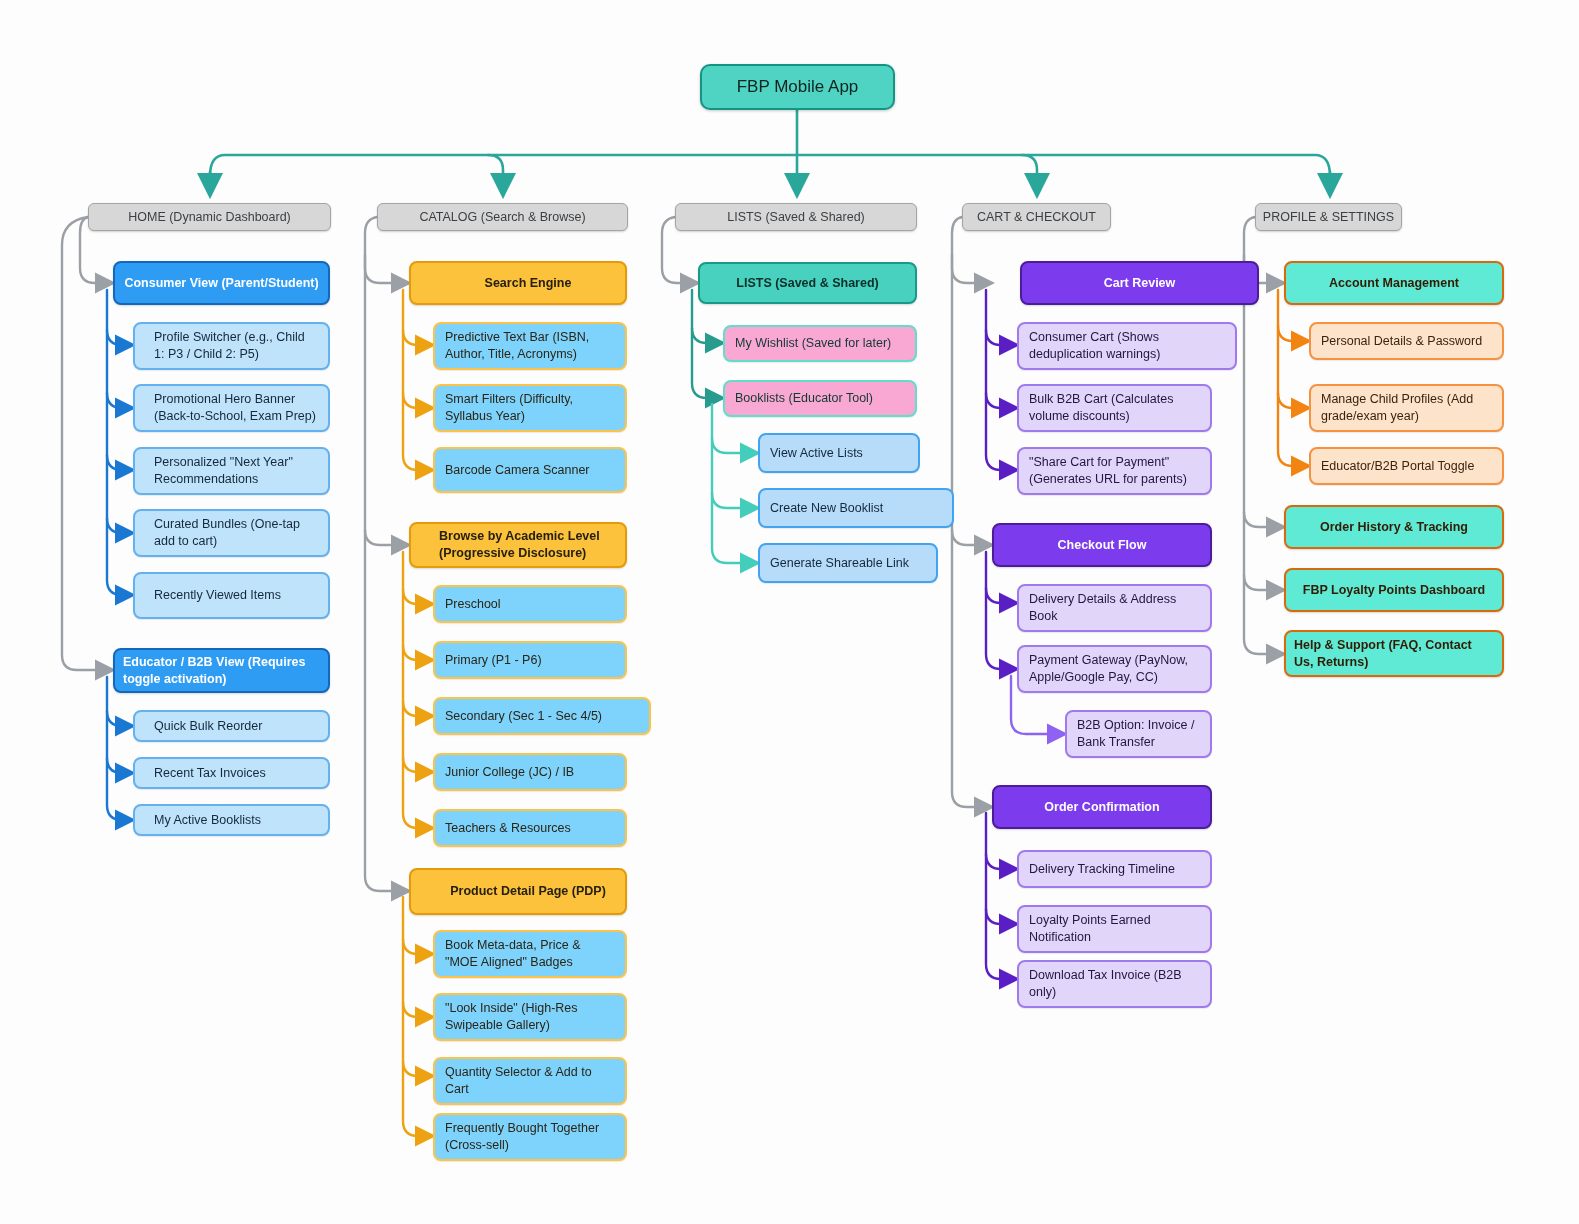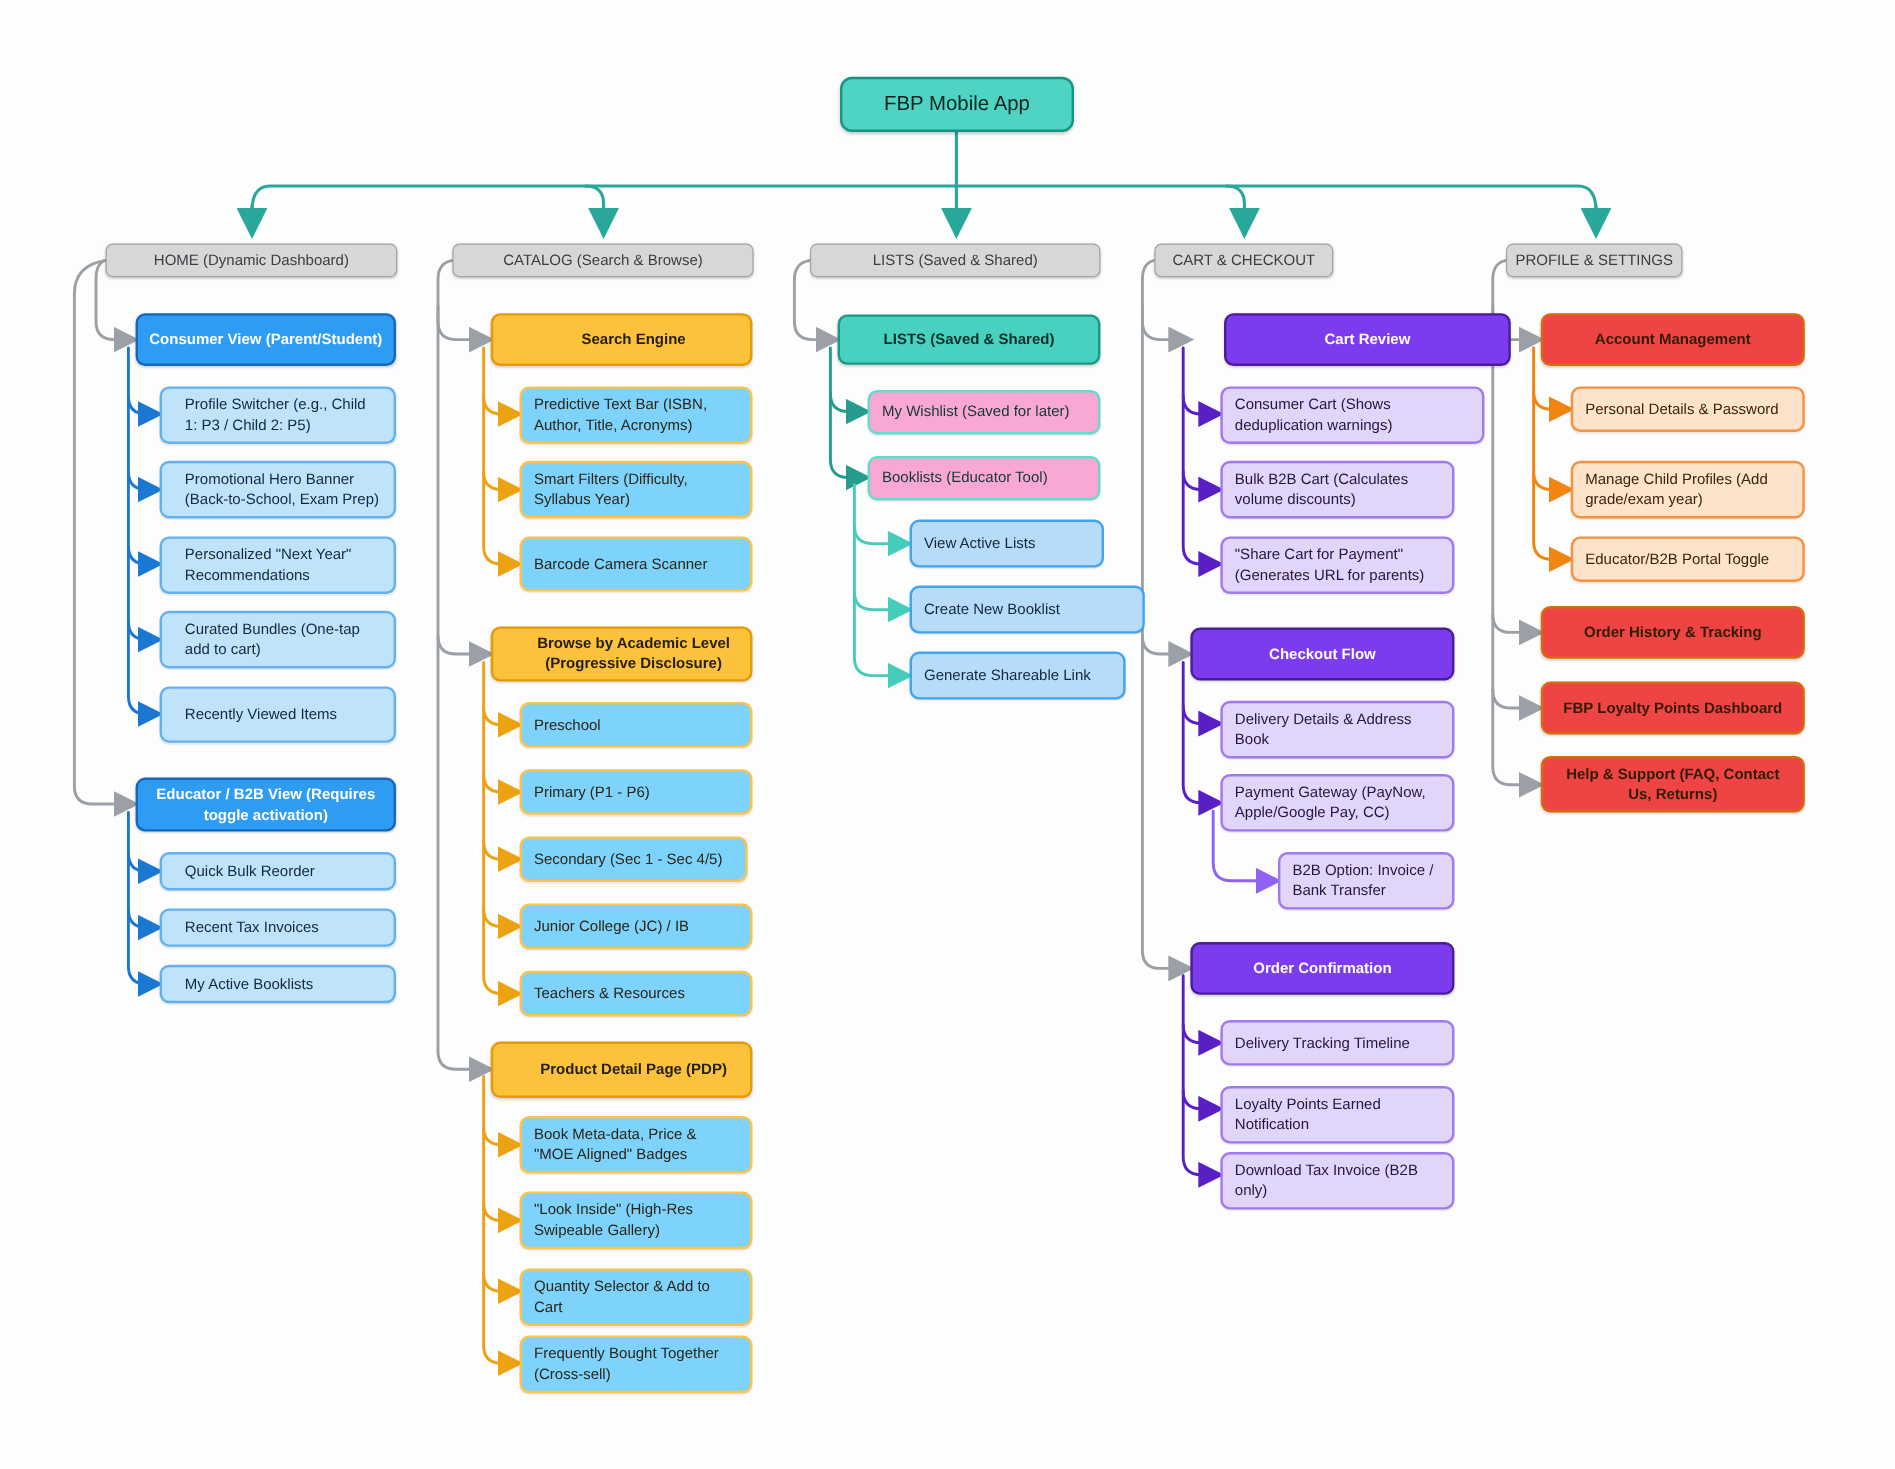--- a/index.html
+++ b/index.html
@@ -16,34 +16,34 @@
     background:#4fd4c4;border:2px solid #149584;border-radius:10px;
     font-size:17px;color:#10231f;justify-content:center;text-align:center;
     box-shadow:0 1px 3px rgba(0,0,0,.22);
   }
   .hdr{
     border-radius:6px;background:#d7d7d7;border:1.5px solid #a4a4a4;color:#3b3f43;
     justify-content:center;text-align:center;font-size:12.5px;
     box-shadow:0 1px 2px rgba(0,0,0,.18);
   }
   .bold{
-    justify-content:center;text-align:center;font-weight:bold;padding:3px 8px;
+    justify-content:center;font-weight:bold;padding:3px 8px;
     box-shadow:0 1px 2px rgba(0,0,0,.15);
   }
   .leaf{padding:5px 10px;text-align:left;box-shadow:0 1px 1px rgba(0,0,0,.08);}
   .b-blue{background:#2f9cf4;border:2px solid #1467bd;color:#ffffff;}
   .l-blue{background:#bfe3fb;border:2px solid #64b1f0;color:#15293c;padding-left:19px;}
   .b-amber{background:#fcc23c;border:2px solid #e49b07;color:#27200f;padding-left:28px;}
   .l-amber{background:#7dd3fc;border:2px solid #fbc34a;color:#2b2517;}
   .b-teal{background:#48d1bf;border:2px solid #189a86;color:#0c2f2a;}
   .l-mint{background:#f9a8d4;border:2px solid #62ddca;color:#123832;}
   .l-nblue{background:#b6dcfa;border:2px solid #42a4f0;color:#14283c;}
   .b-purple{background:#7c3bed;border:2px solid #4b1d99;color:#ffffff;}
   .l-purple{background:#e1d5f9;border:2px solid #a179ef;color:#241640;}
-  .b-orange{background:#ef4444;border:2px solid #d96a0b;color:#331c05;}
+  .b-orange{background:#5eead4;border:2px solid #d96a0b;color:#331c05;}
   .l-orange{background:#fde3c9;border:2px solid #f69140;color:#3a2410;}
 </style>
 </head>
 <body>
 
 <div class="canvas">
 
   <svg class="edges" viewBox="0 0 1579 1224">
     <defs>
       <marker id="ar-teal" markerWidth="10" markerHeight="10" refX="6.5" refY="5" orient="auto">
@@ -173,21 +173,21 @@
   <div class="node leaf l-blue" style="left:133px;top:804px;width:197px;min-height:32px;">My Active Booklists</div>
 
   <div class="node hdr" style="left:377px;top:203px;width:251px;min-height:28px;">CATALOG (Search &amp; Browse)</div>
   <div class="node bold b-amber" style="left:409px;top:261px;width:218px;min-height:44px;">Search Engine</div>
   <div class="node leaf l-amber" style="left:433px;top:322px;width:194px;min-height:47px;">Predictive Text Bar (ISBN, Author, Title, Acronyms)</div>
   <div class="node leaf l-amber" style="left:433px;top:384px;width:194px;min-height:47px;">Smart Filters (Difficulty, Syllabus Year)</div>
   <div class="node leaf l-amber" style="left:433px;top:447px;width:194px;min-height:46px;">Barcode Camera Scanner</div>
   <div class="node bold b-amber" style="left:409px;top:522px;width:218px;min-height:46px;">Browse by Academic Level (Progressive Disclosure)</div>
   <div class="node leaf l-amber" style="left:433px;top:585px;width:194px;min-height:38px;">Preschool</div>
   <div class="node leaf l-amber" style="left:433px;top:641px;width:194px;min-height:38px;">Primary (P1 - P6)</div>
-  <div class="node leaf l-amber" style="left:433px;top:697px;width:190px;min-height:38px;">Secondary (Sec 1 - Sec 4/5)</div>
+  <div class="node leaf l-amber" style="left:433px;top:697px;width:218px;min-height:38px;">Secondary (Sec 1 - Sec 4/5)</div>
   <div class="node leaf l-amber" style="left:433px;top:753px;width:194px;min-height:38px;">Junior College (JC) / IB</div>
   <div class="node leaf l-amber" style="left:433px;top:809px;width:194px;min-height:38px;">Teachers &amp; Resources</div>
   <div class="node bold b-amber" style="left:409px;top:868px;width:218px;min-height:47px;">Product Detail Page (PDP)</div>
   <div class="node leaf l-amber" style="left:433px;top:930px;width:194px;min-height:48px;">Book Meta-data, Price &amp; "MOE Aligned" Badges</div>
   <div class="node leaf l-amber" style="left:433px;top:993px;width:194px;min-height:48px;">"Look Inside" (High-Res Swipeable Gallery)</div>
   <div class="node leaf l-amber" style="left:433px;top:1057px;width:194px;min-height:38px;">Quantity Selector &amp; Add to Cart</div>
   <div class="node leaf l-amber" style="left:433px;top:1113px;width:194px;min-height:47px;">Frequently Bought Together (Cross-sell)</div>
 
   <div class="node hdr" style="left:675px;top:203px;width:242px;min-height:28px;">LISTS (Saved &amp; Shared)</div>
   <div class="node bold b-teal" style="left:698px;top:262px;width:219px;min-height:42px;">LISTS (Saved &amp; Shared)</div>

